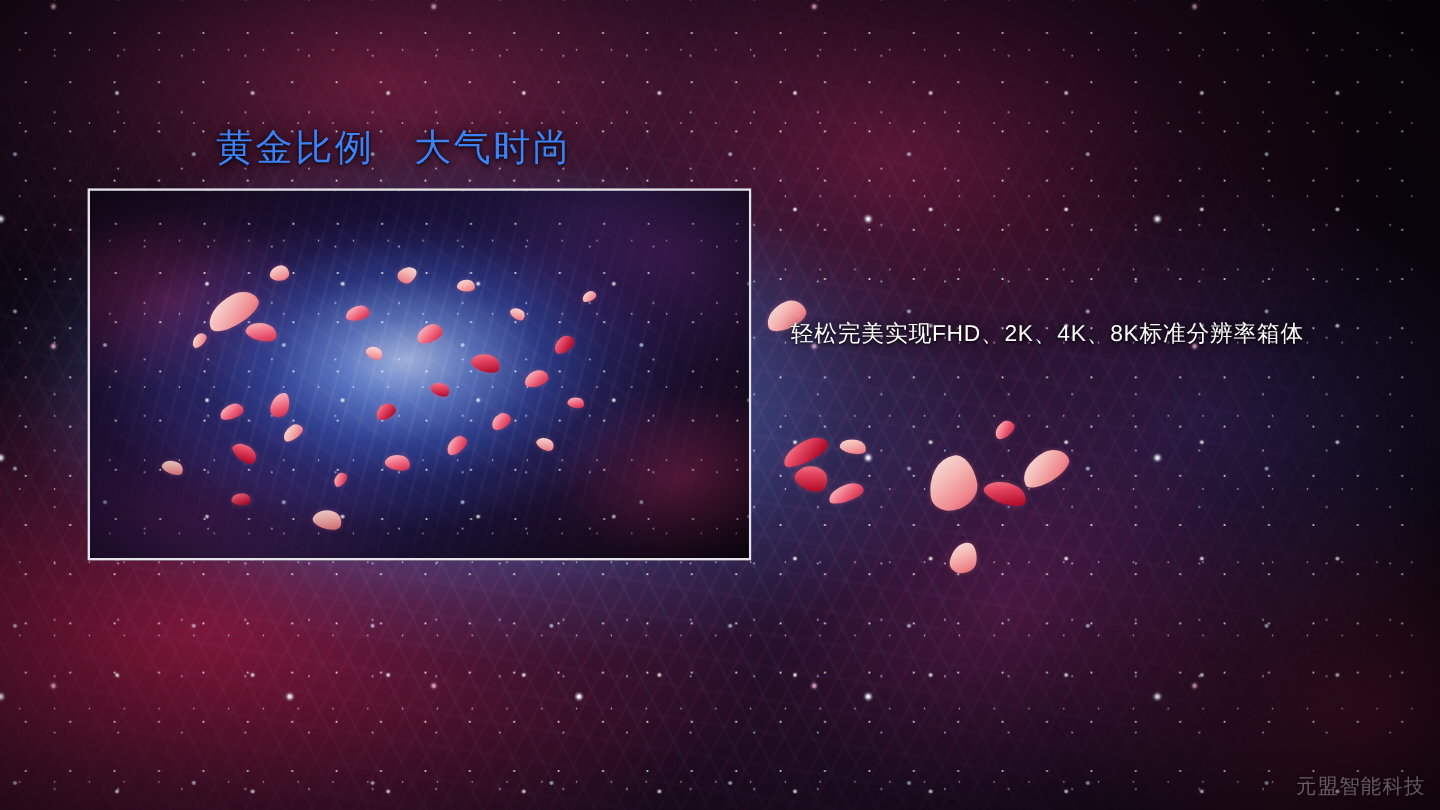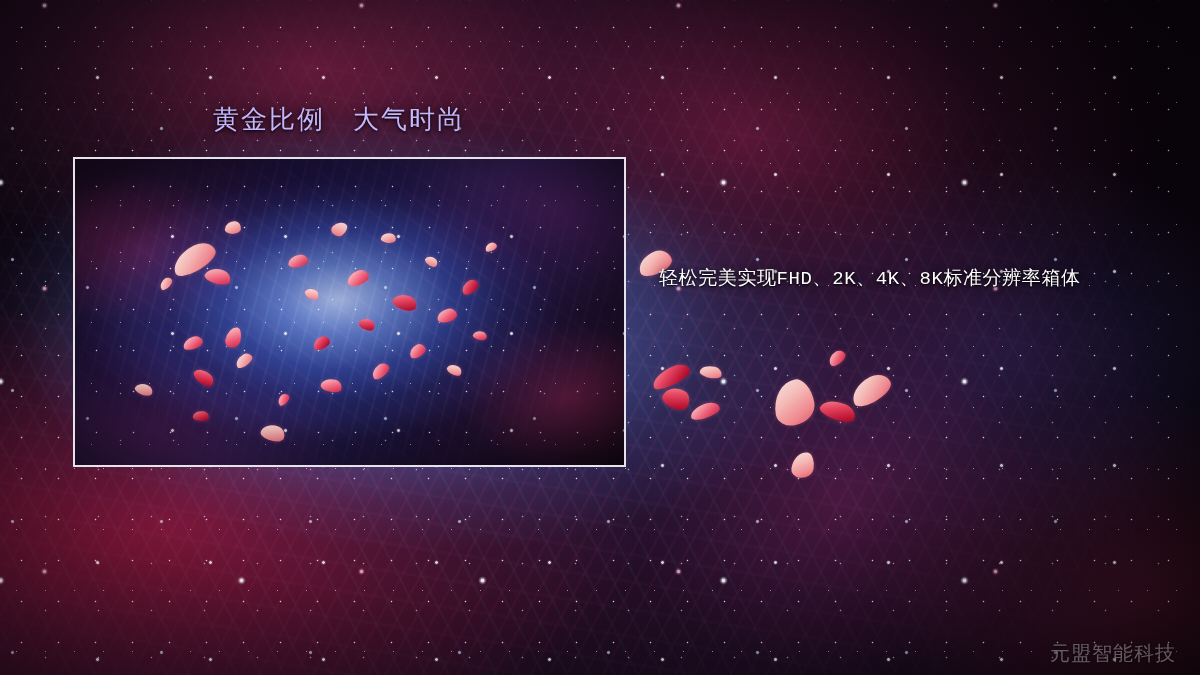--- a/index.html
+++ b/index.html
@@ -129,49 +129,47 @@
   }
   .petal.deep {
     background: linear-gradient(150deg, #ff9ea4 0%, #ef4963 38%, #c0102f 78%, #8d0a24 100%);
   }
 
   
   #slide-title {
     position: absolute;
     left: 180px;
     top: 102px;
-    font-size: 26px;
+    font-size: 31px;
     letter-spacing: 2px;
-    color: #c4b5fd;
+    color: #3b82f6;
     text-shadow: 0 0 12px rgba(0,0,0,0.75), 0 1px 3px rgba(0,0,0,0.9);
     white-space: pre;
-    margin-left: 33px;
   }
 
   #body-text {
     position: absolute;
     left: 659px;
     top: 258px;
     width: 500px;
-    font-family: Liberation Mono, monospace;
   }
   .body-line {
     font-size: 19px;
     line-height: 42px;
     color: #ffffff;
     letter-spacing: 0.6px;
     text-shadow: 0 0 10px rgba(0,0,0,0.8), 0 1px 2px rgba(0,0,0,0.95);
     white-space: pre;
   }
 
   #watermark {
     position: absolute;
-    right: 24px;
+    right: 12px;
     bottom: 8px;
-    font-size: 20px;
+    font-size: 17px;
     letter-spacing: 1px;
     color: rgba(215,210,215,0.42);
     text-shadow: 0 1px 2px rgba(0,0,0,0.6);
   }
 </style>
 </head>
 <body>
 
 <div id="slide">
 

